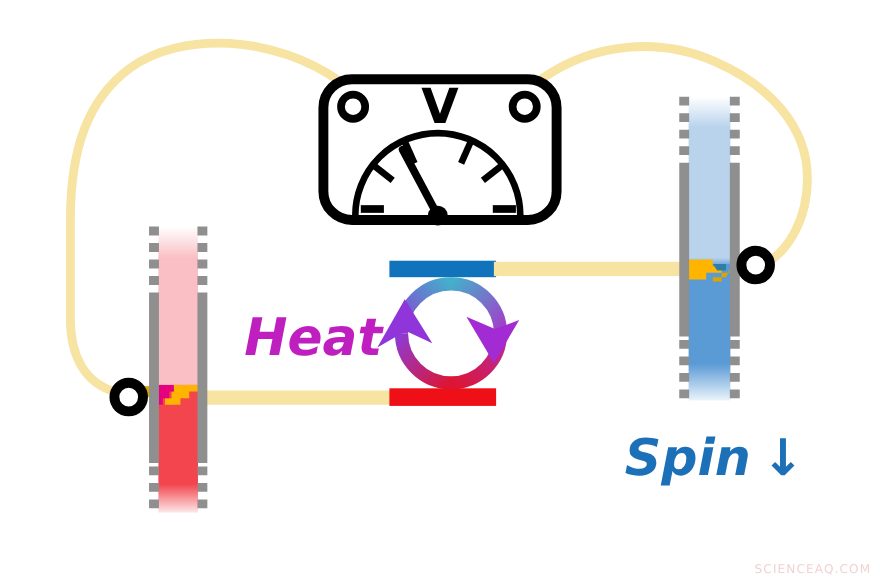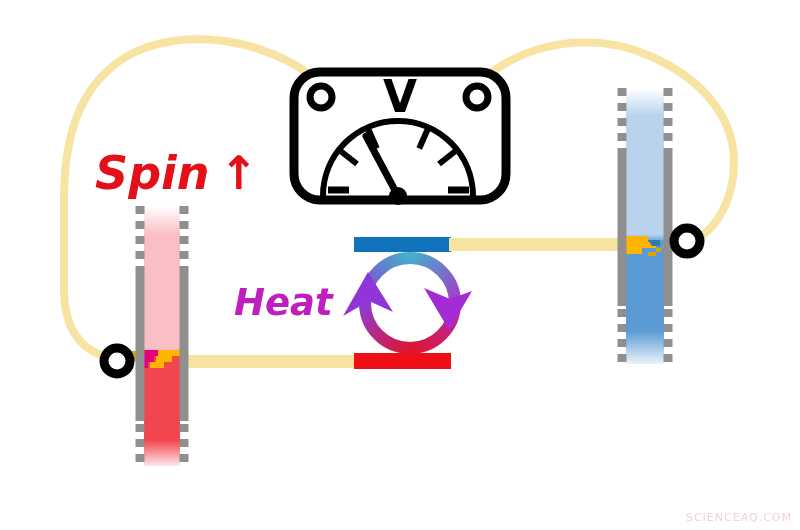--- a/index.html
+++ b/index.html
@@ -3,21 +3,21 @@
 <meta charset="utf-8">
 <style>
   html,body{margin:0;padding:0;}
   body{font-family:"DejaVu Sans","Liberation Sans",sans-serif;background:#fff;}
   .stage{position:relative;width:800px;height:530px;background:var(--bg,#fff);overflow:hidden;}
   .stage svg{position:absolute;left:0;top:0;}
   .label{position:absolute;font-weight:bold;font-style:italic;white-space:nowrap;line-height:1;}
   .label .arrow{font-style:normal;font-weight:bold;margin-left:10px;}
   .spin-up{left:95px;top:150px;font-size:46px;color:var(--spin-up-color);}
   .spin-down{left:568px;top:393px;font-size:46px;color:var(--spin-down-color);}
-  .heat{left:234px;top:284px;font-size:37px;color:var(--heat-color);}
+  .heat{left:222px;top:284px;font-size:47px;color:var(--heat-color);}
   .watermark{position:absolute;right:8px;bottom:6px;font-style:normal;font-weight:normal;
              font-size:11px;letter-spacing:1px;color:var(--watermark-color);margin-top:12px;}
 </style>
 </head>
 <body>
 
 <div class="stage">
 
 <svg width="800" height="530" viewBox="0 0 800 530">
   <defs>
@@ -123,21 +123,21 @@
   <g>
     <path d="M 365 303 A 45 45 0 0 1 410 258" fill="none" stroke="url(#qTL)" stroke-width="12"></path>
     <path d="M 410 258 A 45 45 0 0 1 455 303" fill="none" stroke="url(#qTR)" stroke-width="12"></path>
     <path d="M 455 303 A 45 45 0 0 1 410 348" fill="none" stroke="url(#qBR)" stroke-width="12"></path>
     <path d="M 410 348 A 45 45 0 0 1 365 303" fill="none" stroke="url(#qBL)" stroke-width="12"></path>
     <polygon points="368,272 393,312 369,301 343,316" style="fill:var(--arrow-left)"></polygon>
     <polygon points="449,330 424,288 450,299 472,291" style="fill:var(--arrow-right)"></polygon>
   </g>
 </svg>
 
-<div class="label spin-up">
-  <span>Spin</span><span class="arrow">↑</span>
-</div>
 <div class="label heat">
   <span>Heat</span>
+</div>
+<div class="label spin-down">
+  <span>Spin</span><span class="arrow">↓</span>
 </div>
 <div class="watermark">SCIENCEAQ.COM</div>
 
 </div>
 
 </body></html>

